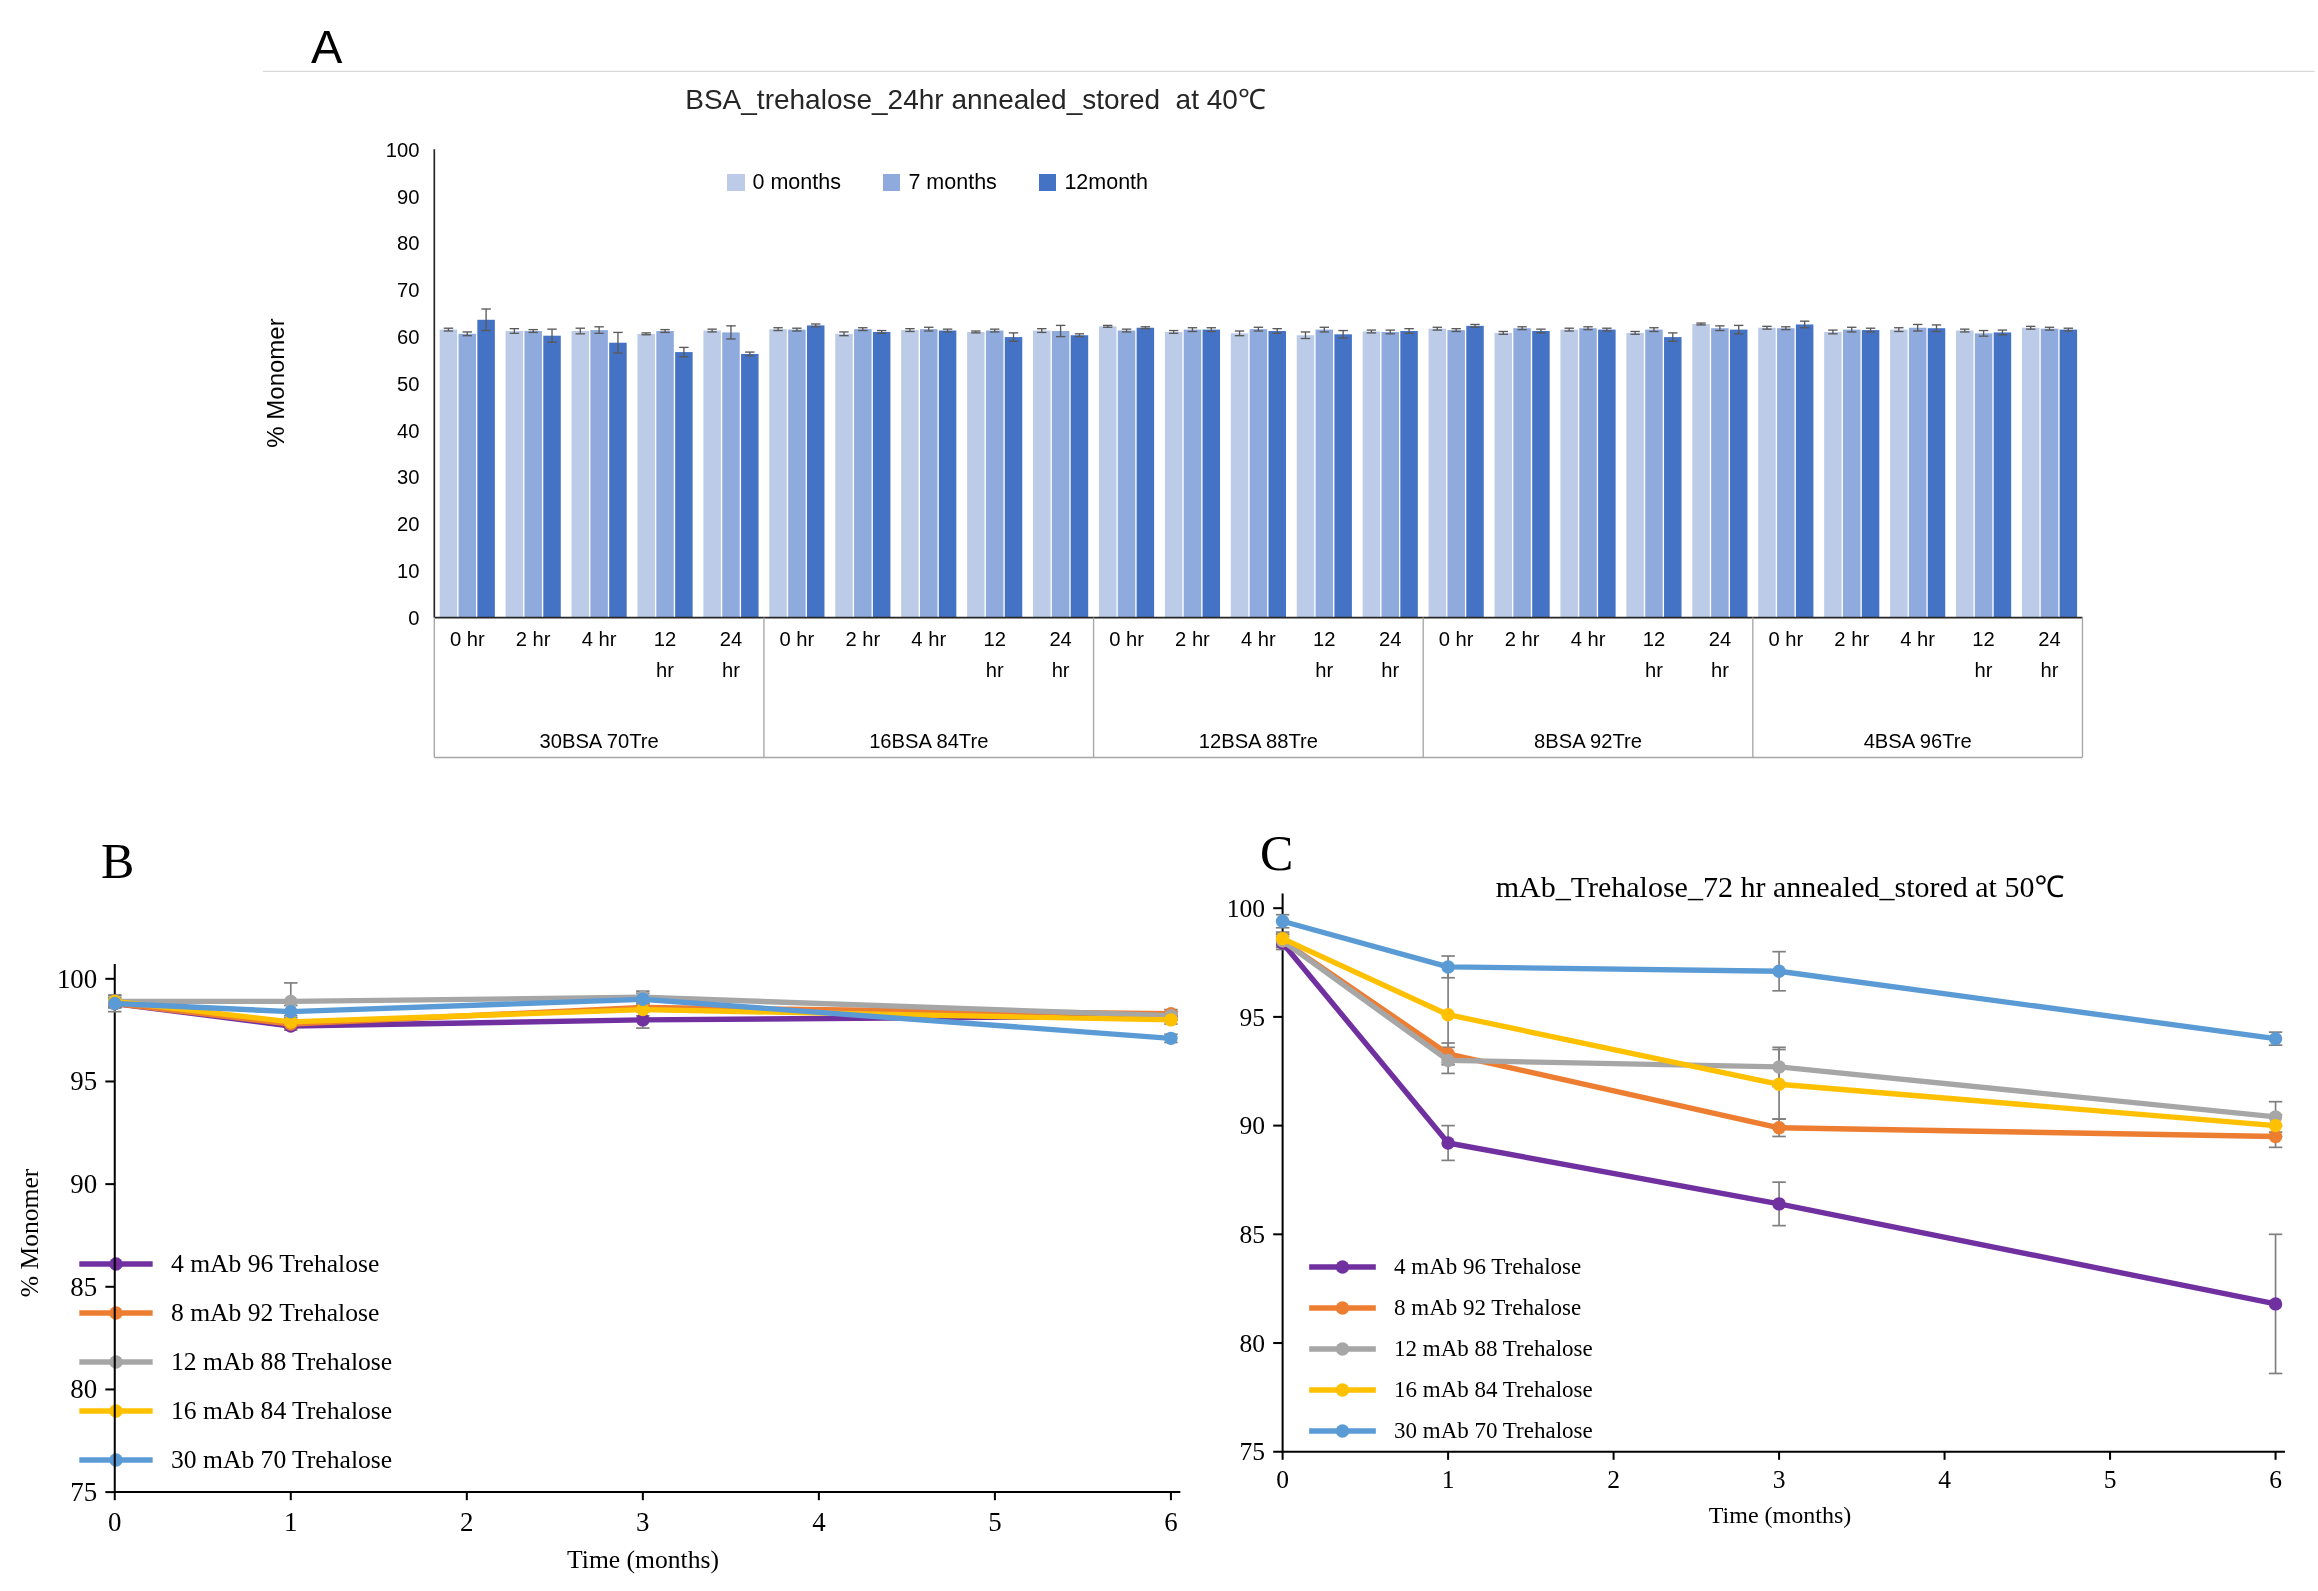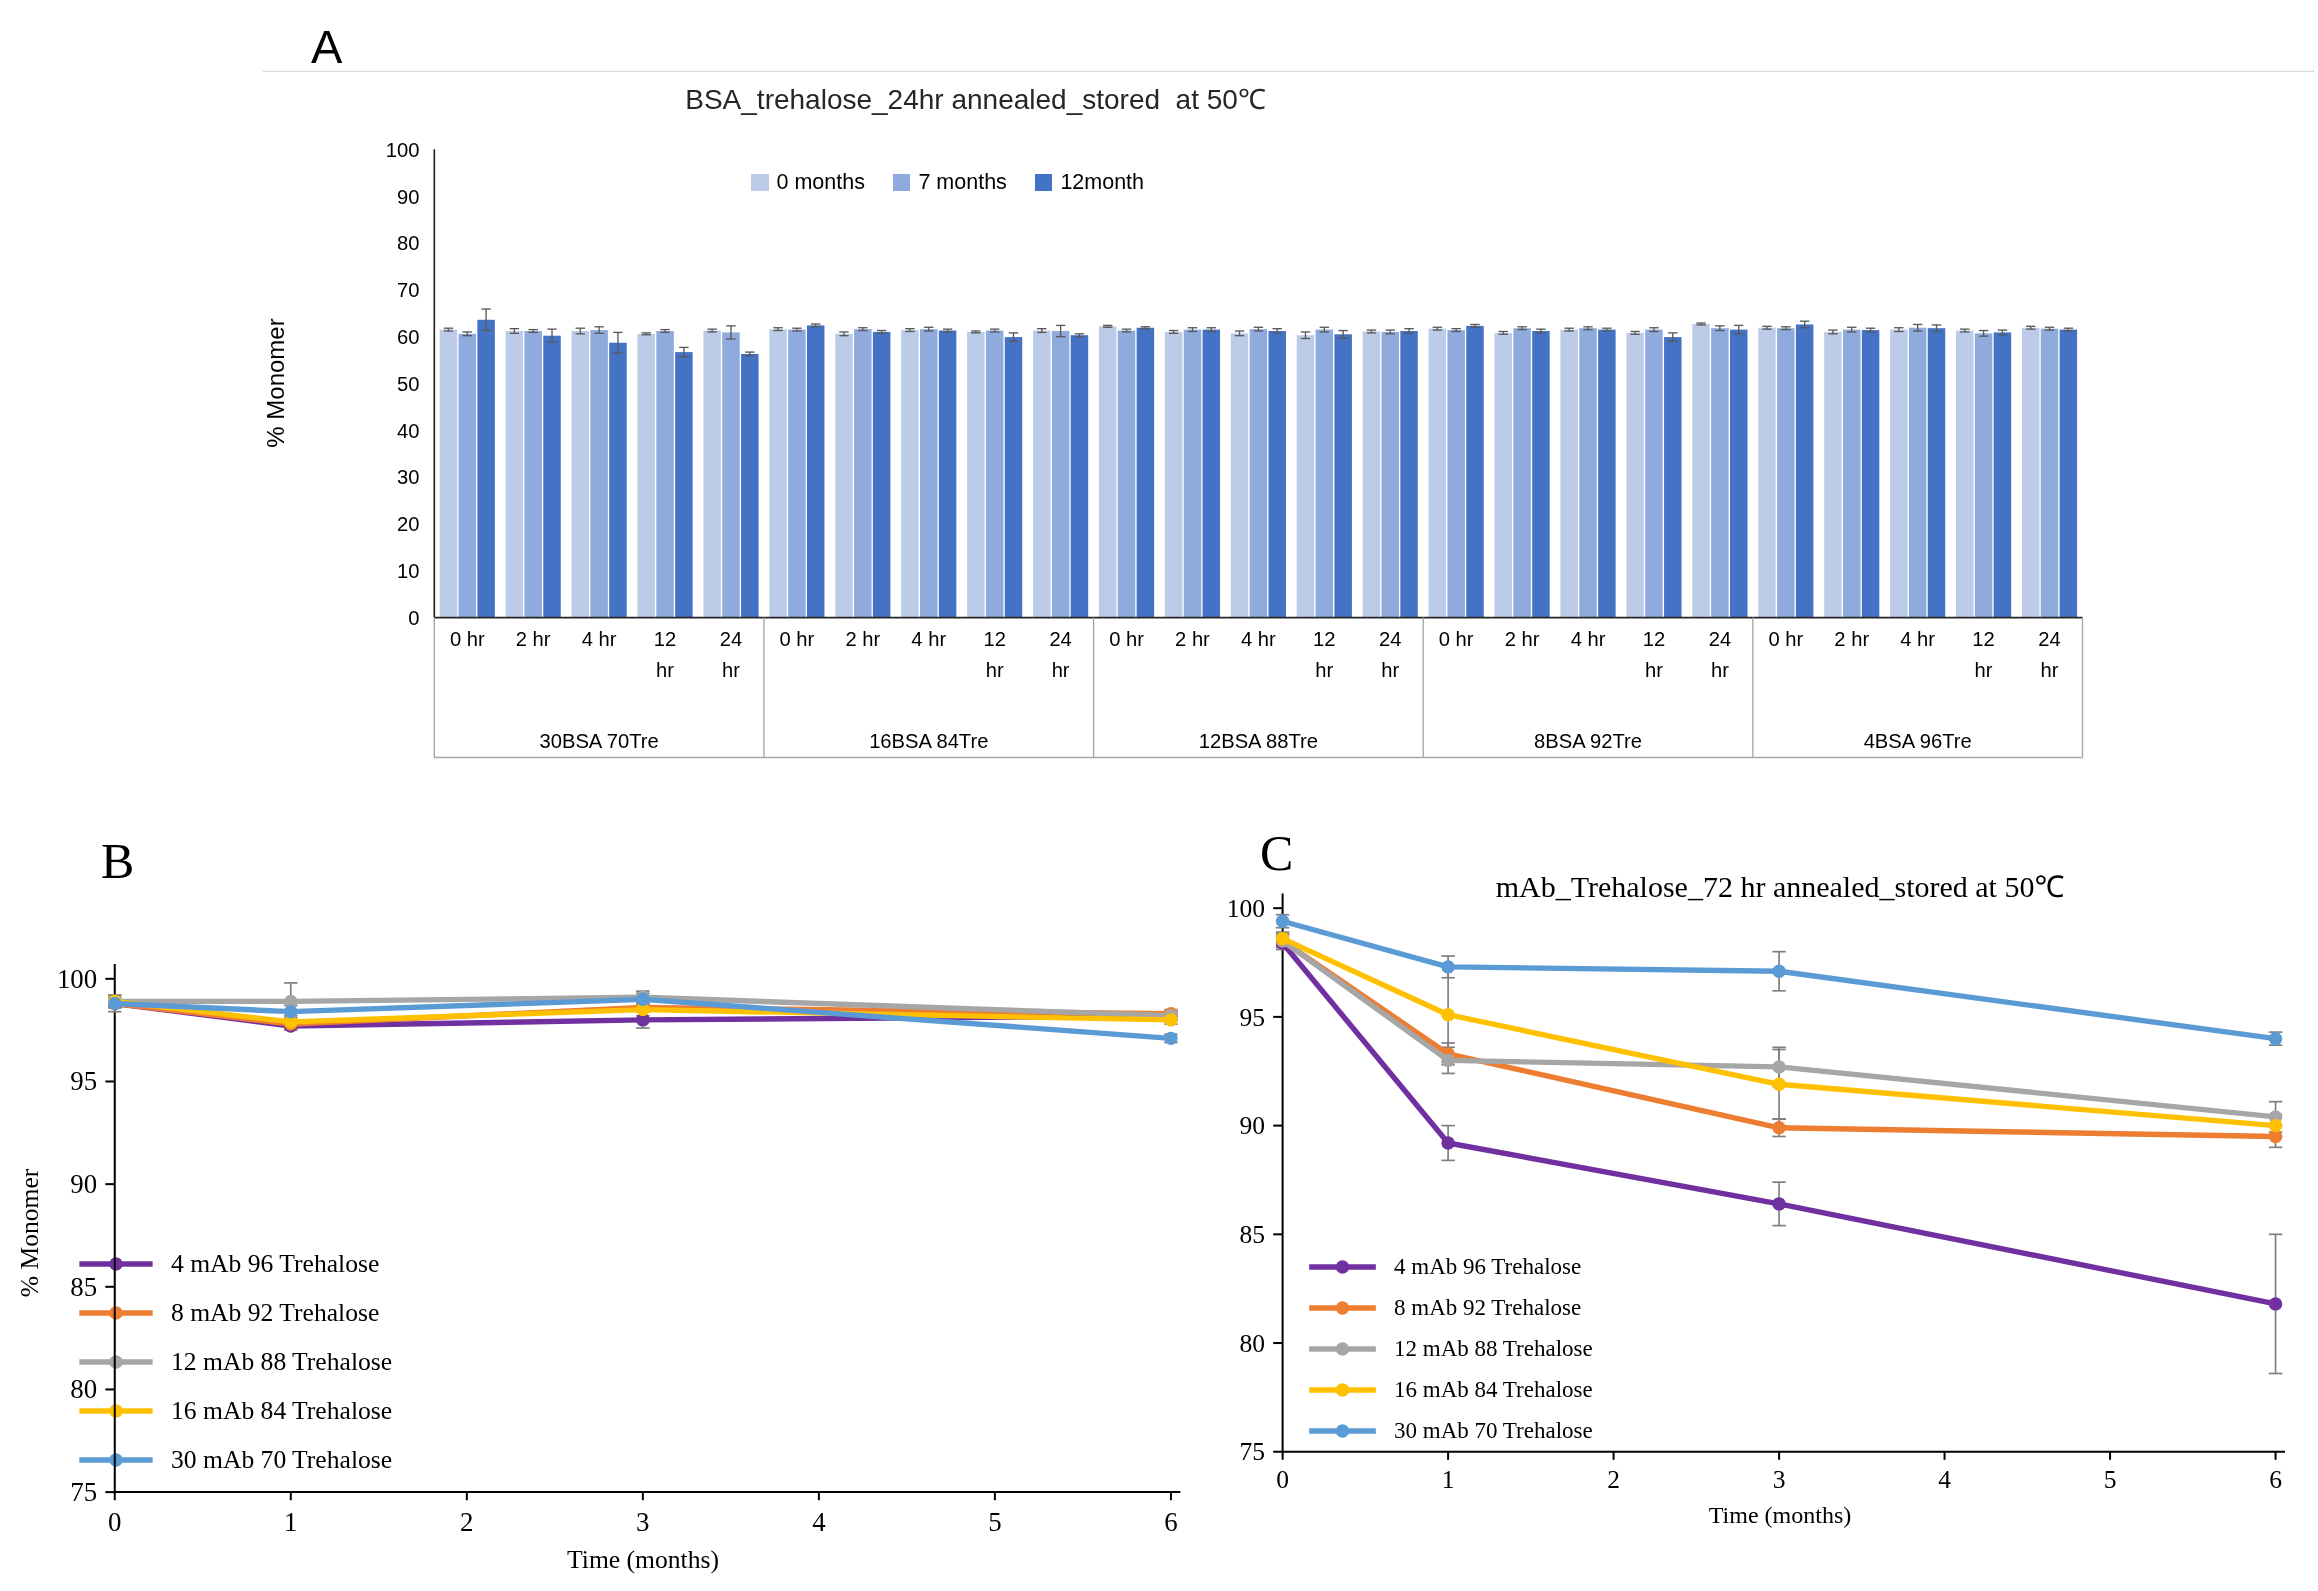--- a/index.html
+++ b/index.html
@@ -10,40 +10,40 @@
   .serif{font-family:"Liberation Serif",serif;}
   .chart-title{text-align:center;white-space:pre;color:#262626;}
   .title-a{left:269px;top:79px;width:1413px;font-size:28px;}
   .title-b{left:135px;top:856px;width:1016px;font-size:31px;color:#000;}
   .title-c{left:1282px;top:853px;width:996px;font-size:30px;color:#000;margin-top:12px;}
   .ylabel{transform:rotate(-90deg);transform-origin:center center;white-space:nowrap;}
   .ylabel-a{left:168px;top:369px;width:215px;text-align:center;font-size:24px;}
   .ylabel-b{left:-98px;top:1218px;width:256px;text-align:center;font-size:25.6px;}
   .xlabel-b{left:135px;top:1545px;width:1016px;text-align:center;font-size:25.6px;}
   .xlabel-c{left:1282px;top:1502px;width:996px;text-align:center;font-size:24px;}
-  .legend-a{left:727px;top:170px;display:flex;gap:28px;align-items:center;font-size:21.5px;margin-left:24px;}
+  .legend-a{left:727px;top:170px;display:flex;gap:42px;align-items:center;font-size:21.5px;}
   .legend-a .item{display:flex;align-items:center;gap:8px;}
   .legend-a .sw{width:17.5px;height:17.5px;display:inline-block;}
   .legend-lines{display:flex;flex-direction:column;}
   .legend-b{left:79px;top:1239px;}
   .legend-b .item{height:49px;display:flex;align-items:center;}
   .legend-b .lbl{font-size:25.6px;}
   .legend-c{left:1309px;top:1246px;}
   .legend-c .item{height:41px;display:flex;align-items:center;}
   .legend-c .lbl{font-size:23px;}
   .legend-lines .lbl{font-family:"Liberation Serif",serif;margin-left:18px;}
   svg.layer{position:absolute;left:0;top:0;}
 </style>
 </head>
 <body>
 
 <div class="page">
 
   <div class="abs panel-letter" style="left:311px;top:19px;">A</div>
-  <div class="abs chart-title title-a">BSA_trehalose_24hr annealed_stored  at 50℃</div>
+  <div class="abs chart-title title-a">BSA_trehalose_24hr annealed_stored  at 40℃</div>
   <div class="abs ylabel ylabel-a">% Monomer</div>
   <div class="abs legend-a" id="legendA">
       <div class="item">
         <span class="sw" style="background: rgb(188, 204, 232);"></span>
         <span>0 months</span>
       </div>
       <div class="item">
         <span class="sw" style="background: rgb(143, 170, 220);"></span>
         <span>7 months</span>
       </div>

